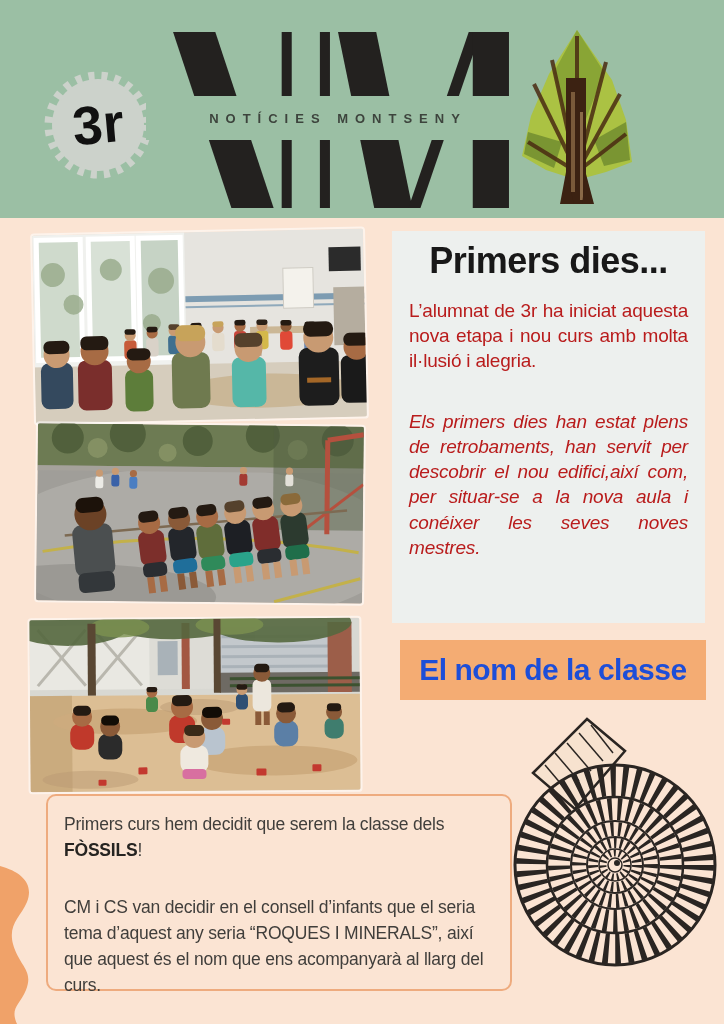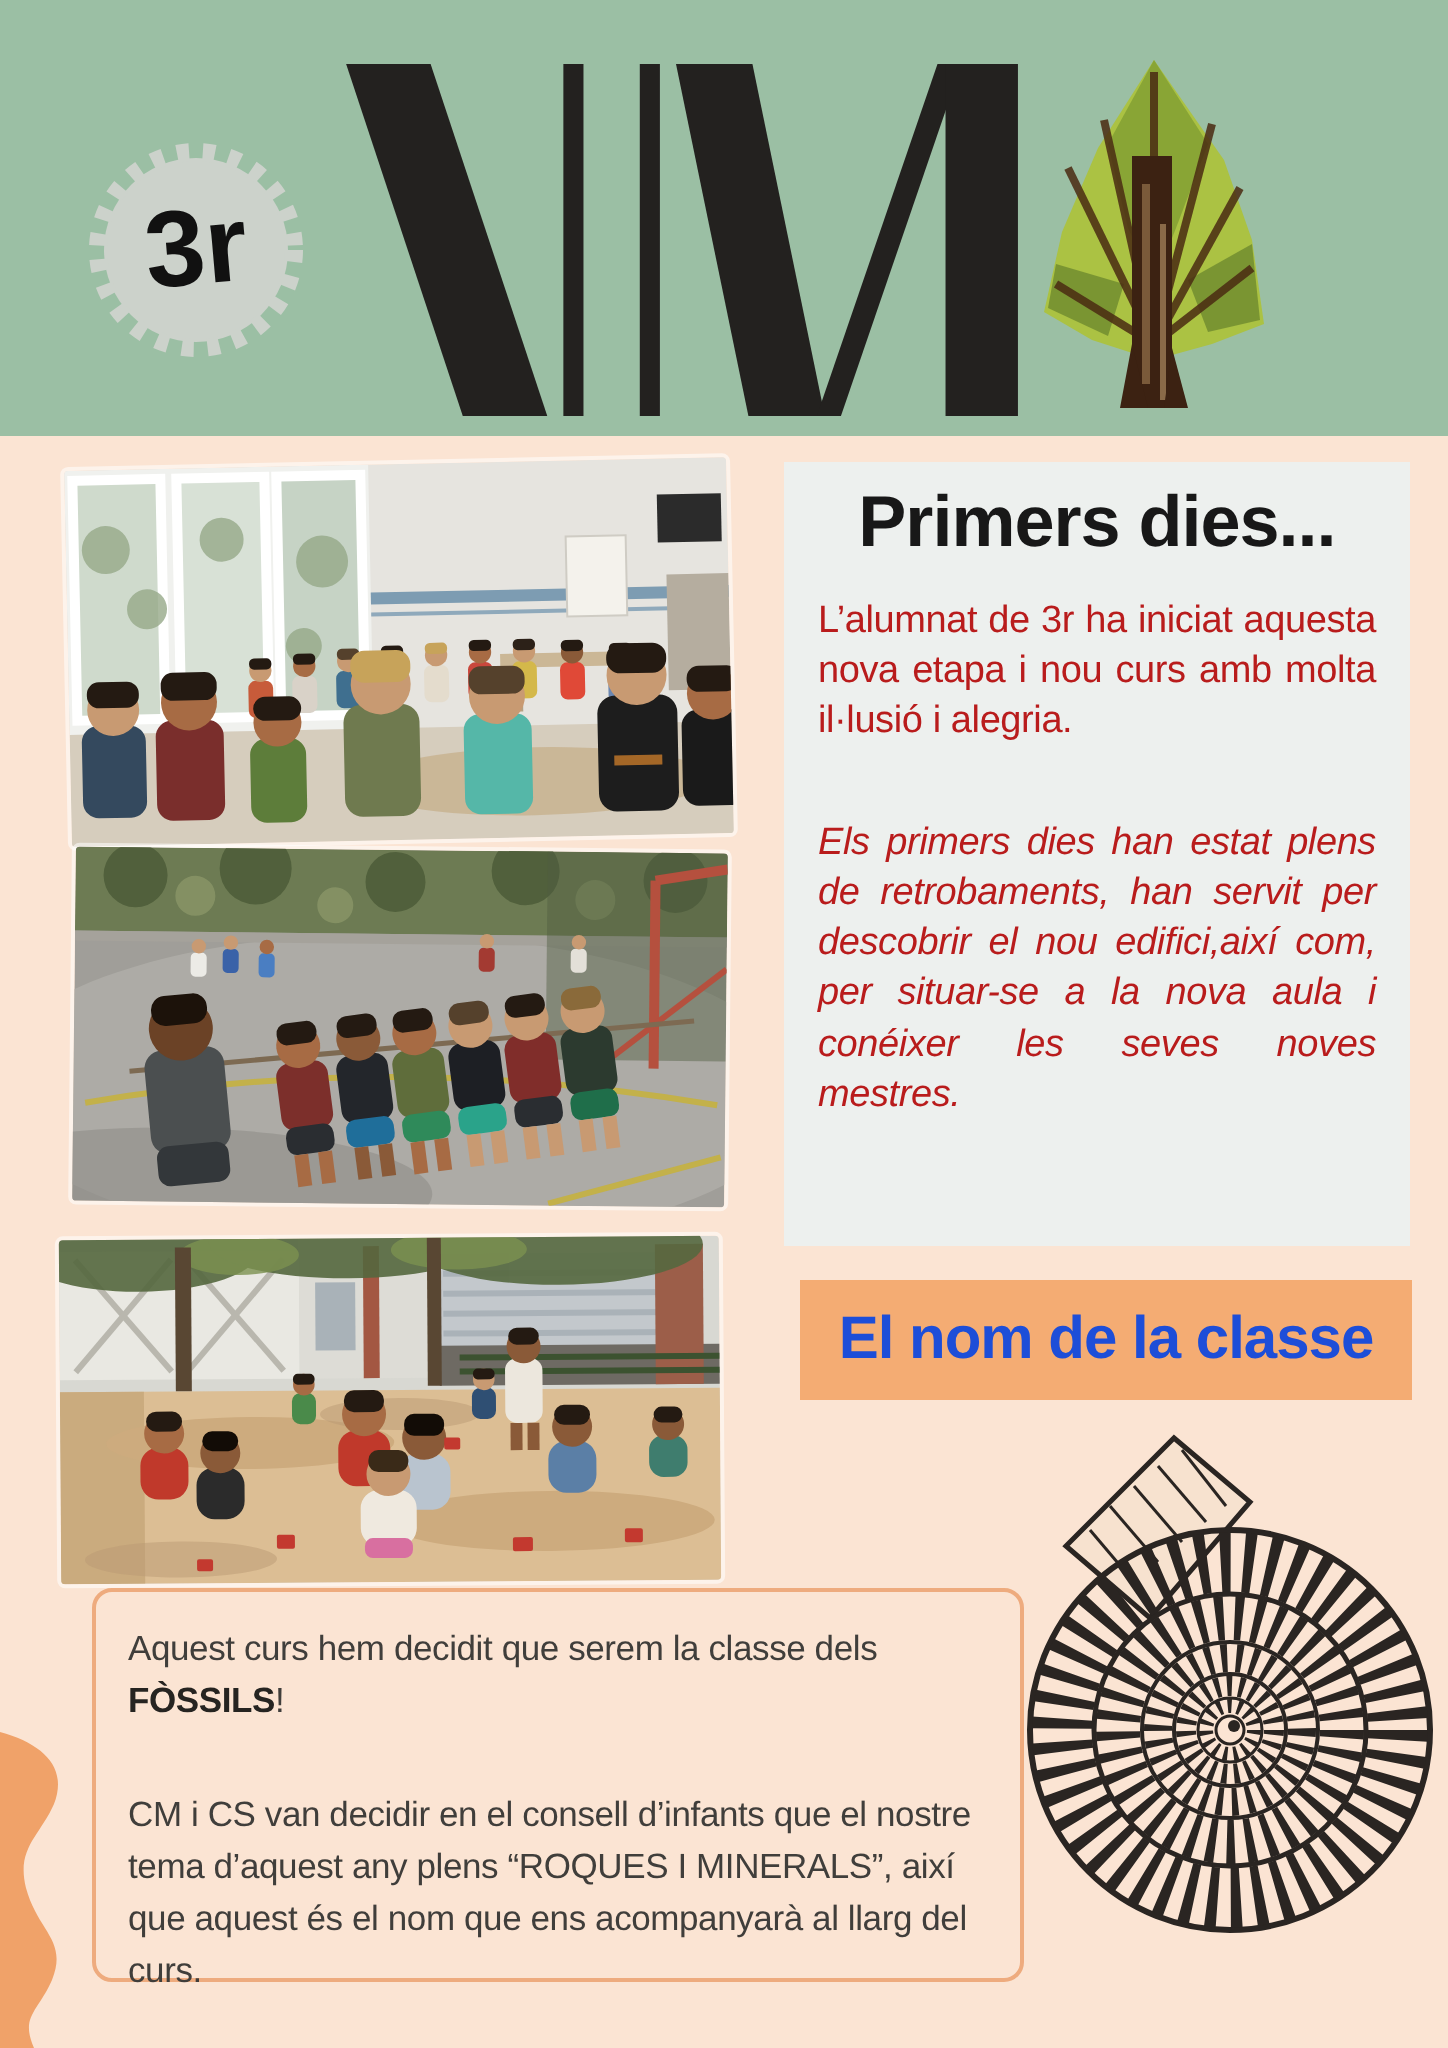--- a/index.html
+++ b/index.html
@@ -69,20 +69,23 @@
       <svg width="372" height="176" viewBox="0 0 340 175">
         <g fill="#23211f">
           <polygon points="6,0 48,0 106,175 64,175"></polygon>
           <polygon points="114,0 124,0 124,175 114,175"></polygon>
           <polygon points="152,0 162,0 162,175 152,175"></polygon>
           <polygon points="170,0 208,0 244,175 206,175"></polygon>
           <polygon points="300,0 312,0 252,175 240,175"></polygon>
           <polygon points="304,0 340,0 340,175 304,175"></polygon>
         </g>
       </svg>
+      <div class="logo-band">
+        <span class="logo-sub">NOTÍCIES MONTSENY</span>
+      </div>
     </div>
 
     <svg class="tree" viewBox="0 0 126 188">
       <polygon points="63,8 98,58 112,98 118,140 92,150 63,158 32,148 8,134 17,94 35,52" fill="#abc243"></polygon>
       <polygon points="63,8 90,50 74,92 63,120 50,92 40,50" fill="#83a032" opacity=".85"></polygon>
       <polygon points="14,110 48,120 40,146 10,132" fill="#6e8a2e" opacity=".8"></polygon>
       <polygon points="112,100 80,118 90,144 116,138" fill="#6e8a2e" opacity=".8"></polygon>
       <g stroke="#4a2b12" stroke-width="4" opacity=".85">
         <line x1="63" y1="150" x2="20" y2="62"></line>
         <line x1="63" y1="150" x2="38" y2="38"></line>
@@ -469,22 +472,22 @@
       <circle cx="110" cy="162" r="28" stroke-width="2"></circle>
       <circle cx="110" cy="162" r="22" stroke-width="10" stroke-dasharray="2.5 3.5"></circle>
       <circle cx="110" cy="162" r="16" stroke-width="1.5"></circle>
       <circle cx="110" cy="162" r="12" stroke-width="7" stroke-dasharray="2 3"></circle>
       <circle cx="110" cy="162" r="7" stroke-width="1.5"></circle>
       <circle cx="112" cy="160" r="3" fill="#2a2522" stroke="none"></circle>
     </g>
   </svg>
 
   <div class="note-box">
-    <p class="first"><span>Aquest curs hem decidit que serem la classe dels</span>
+    <p class="first"><span>Primers curs hem decidit que serem la classe dels</span>
       <br><strong>FÒSSILS</strong><span>!</span></p>
-    <p>CM i CS van decidir en el consell d’infants que el nostre tema d’aquest any plens “ROQUES I MINERALS”, així que aquest és el nom que ens acompanyarà al llarg del curs.</p>
+    <p>CM i CS van decidir en el consell d’infants que el seria tema d’aquest any seria “ROQUES I MINERALS”, així que aquest és el nom que ens acompanyarà al llarg del curs.</p>
   </div>
 
   <svg class="blob" viewBox="0 0 52 168">
     <path d="M0,10 C22,16 34,28 27,46 C20,62 8,68 13,88 C19,110 34,114 26,134 C19,150 10,152 17,168 L0,168 Z" fill="#f0a269"></path>
   </svg>
 
 </div>
 
 </body></html>

